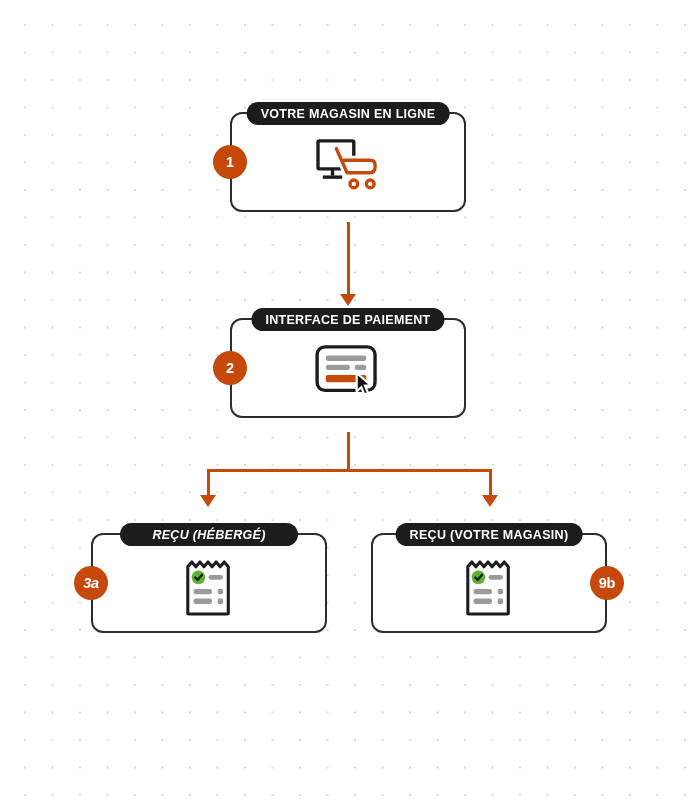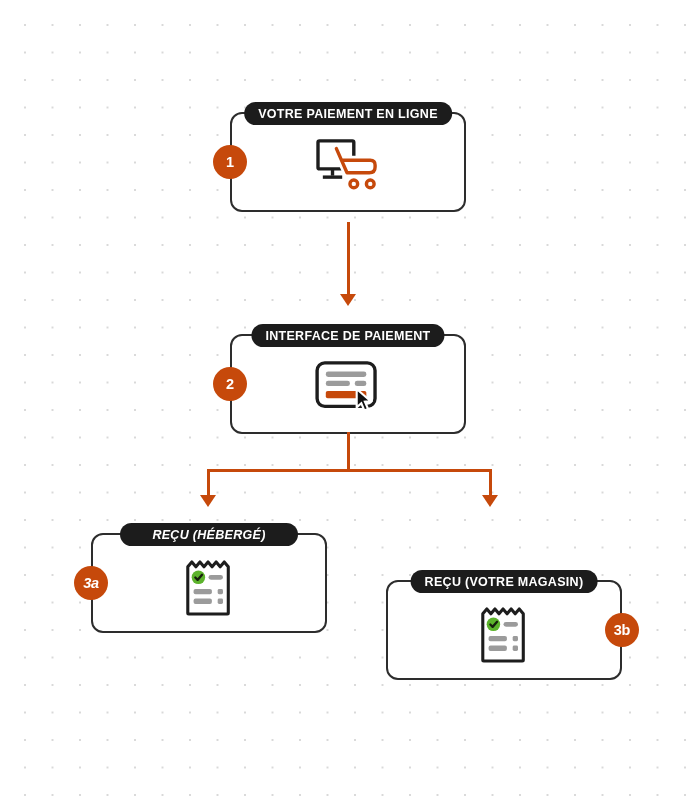--- a/index.html
+++ b/index.html
@@ -92,42 +92,42 @@
     border-top: 12px solid var(--accent);
   }
 </style>
 </head>
 <body>
 
 <div class="canvas">
 
   <div class="node" style="left:230px; top:112px;">
     <div class="pill">
-      <span>VOTRE PAIEMENT EN LIGNE</span>
+      <span>VOTRE MAGASIN EN LIGNE</span>
     </div>
     <div class="badge left">1</div>
     <span class="icon-wrap">
       <svg viewBox="0 0 80 62" width="78" height="60" aria-hidden="true">
         <g stroke="var(--icon-dark)" stroke-width="3.5" fill="none">
           <rect x="9" y="5" width="37" height="29" rx="1.5"></rect>
           <line x1="24" y1="34" x2="24" y2="41"></line>
           <line x1="14" y1="42.5" x2="34" y2="42.5"></line>
         </g>
         <path d="M28 13 L39 38 H62 Q68 38 68 32 V30 Q68 25 63 25 H34" fill="#ffffff" stroke="#ffffff" stroke-width="9" stroke-linejoin="round"></path>
         <path d="M28 13 L39 38 H62 Q68 38 68 32 V30 Q68 25 63 25 H34" fill="#ffffff" stroke="var(--accent)" stroke-width="3.5" stroke-linejoin="round" stroke-linecap="round"></path>
         <circle cx="46" cy="49.5" r="4" fill="#ffffff" stroke="var(--accent)" stroke-width="3.5"></circle>
         <circle cx="63" cy="49.5" r="4" fill="#ffffff" stroke="var(--accent)" stroke-width="3.5"></circle>
       </svg>
     </span>
   </div>
 
   <div class="conn-line" style="left:347px; top:222px; width:3px; height:73px;"></div>
   <div class="arrow-head" style="left:340px; top:294px;"></div>
 
-  <div class="node" style="left:230px; top:334px;">
+  <div class="node" style="left:230px; top:318px;">
     <div class="pill">
       <span>INTERFACE DE PAIEMENT</span>
     </div>
     <div class="badge left">2</div>
     <span class="icon-wrap">
       <svg viewBox="0 0 70 58" width="68" height="56" aria-hidden="true">
         <rect x="3" y="3" width="60" height="45" rx="8" fill="#ffffff" stroke="var(--icon-dark)" stroke-width="3.5"></rect>
         <rect x="12" y="12" width="42" height="5.5" rx="2.5" fill="var(--icon-gray)"></rect>
         <rect x="12" y="21.5" width="25" height="5.5" rx="2.5" fill="var(--icon-gray)"></rect>
         <rect x="42" y="21.5" width="12" height="5.5" rx="2.5" fill="var(--icon-gray)"></rect>
@@ -158,25 +158,25 @@
         <path d="M13.8 21.2 l2.4 2.4 4.6 -5.2" fill="none" stroke="#16200d" stroke-width="2.4" stroke-linecap="round" stroke-linejoin="round"></path>
         <rect x="27.5" y="18.5" width="15" height="5" rx="2.5" fill="var(--icon-gray)"></rect>
         <rect x="12" y="33" width="19" height="5.5" rx="2" fill="var(--icon-gray)"></rect>
         <rect x="37" y="33" width="5.5" height="5.5" rx="1.5" fill="var(--icon-gray)"></rect>
         <rect x="12" y="43" width="19" height="5.5" rx="2" fill="var(--icon-gray)"></rect>
         <rect x="37" y="43" width="5.5" height="5.5" rx="1.5" fill="var(--icon-gray)"></rect>
       </svg>
     </span>
   </div>
 
-  <div class="node" style="left:386px; top:533px;margin-top:47px;">
+  <div class="node" style="left:371px; top:533px;">
     <div class="pill">
       <span>REÇU (VOTRE MAGASIN)</span>
     </div>
-    <div class="badge right">3b</div>
+    <div class="badge right">9b</div>
     <span class="icon-wrap">
       <svg viewBox="0 0 56 62" width="54" height="60" aria-hidden="true">
         <path d="M6 58 V10 L10.2 5 L14.4 10 L18.6 5 L22.8 10 L27 5 L31.2 10 L35.4 5 L39.6 10 L43.8 5 L48 10 V58 Q48 59 47 59 H7 Q6 59 6 58 Z" fill="#ffffff" stroke="var(--icon-dark)" stroke-width="3.2" stroke-linejoin="round"></path>
         <circle cx="17" cy="21" r="7" fill="var(--success-green)"></circle>
         <path d="M13.8 21.2 l2.4 2.4 4.6 -5.2" fill="none" stroke="#16200d" stroke-width="2.4" stroke-linecap="round" stroke-linejoin="round"></path>
         <rect x="27.5" y="18.5" width="15" height="5" rx="2.5" fill="var(--icon-gray)"></rect>
         <rect x="12" y="33" width="19" height="5.5" rx="2" fill="var(--icon-gray)"></rect>
         <rect x="37" y="33" width="5.5" height="5.5" rx="1.5" fill="var(--icon-gray)"></rect>
         <rect x="12" y="43" width="19" height="5.5" rx="2" fill="var(--icon-gray)"></rect>
         <rect x="37" y="43" width="5.5" height="5.5" rx="1.5" fill="var(--icon-gray)"></rect>

